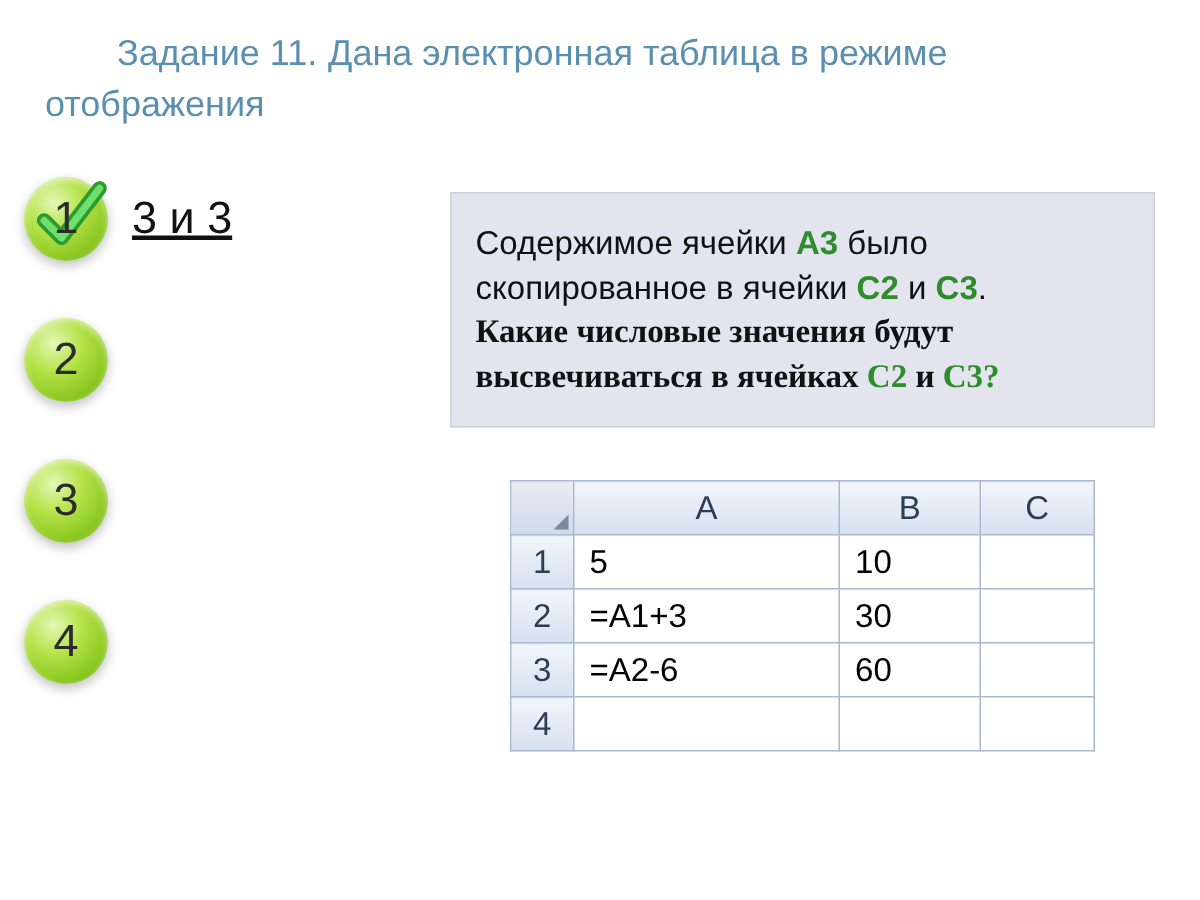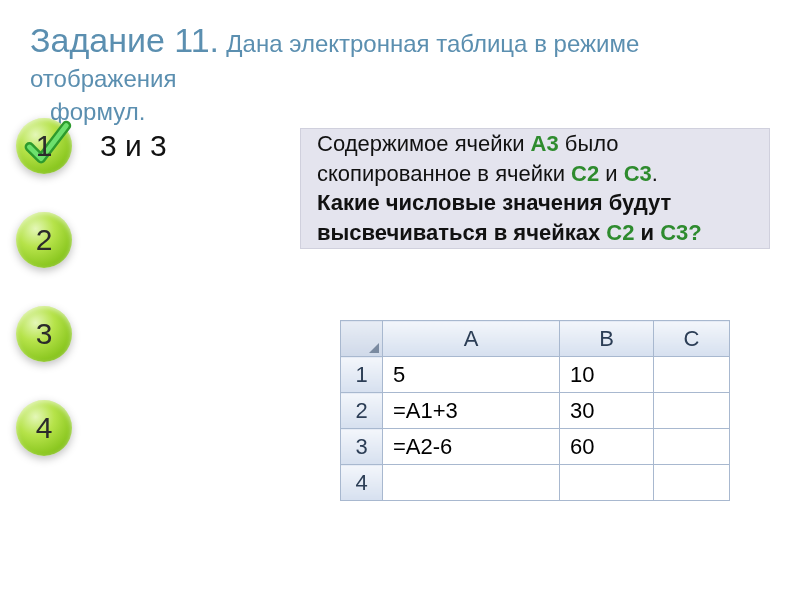--- a/index.html
+++ b/index.html
@@ -10,21 +10,21 @@
     font-family: Arial, sans-serif;
     position: relative;
     overflow: hidden;
   }
   .header {
     padding: 18px 30px 10px 30px;
     color: #5b8fb0;
     font-size: 26px;
     line-height: 1.3;
   }
-  .header-main { font-size: 34px; }
+  .header-main { font-size: 24px; margin-left: 48px; }
   .header-sub { font-size: 24px; }
   .header-indent { margin-left: 20px; }
 
   .options {
     position: absolute;
     left: 16px;
     top: 118px;
     width: 250px;
   }
   .option-row {
@@ -47,40 +47,41 @@
     flex-shrink: 0;
     position: relative;
   }
   .circle-btn span { position: relative; z-index: 2; }
   .check-badge {
     position: absolute;
     top: -6px; left: -6px; right: -6px; bottom: -6px;
     pointer-events: none;
   }
   .option-text {
-    margin-left: 28px;
+    margin-left: 16px;
     font-size: 30px;
     color: #111;
+    text-decoration: underline;
   }
 
   .explain-box {
     position: absolute;
     right: 30px;
     top: 128px;
     width: 470px;
     background: #e4e4ee;
-    padding: 0 16px;
+    padding: 18px 16px;
     border: 1px solid #d0d0dd;
     font-size: 22px;
     line-height: 1.35;
     color: #111;
   }
   .explain-box .hlA { color: #2e8b2e; font-weight: bold; }
   .explain-box .hlC { color: #2e8b2e; font-weight: bold; }
-  .explain-box .bold { font-weight: bold; }
+  .explain-box .bold { font-weight: bold; font-family: Liberation Serif, serif; }
 
   .sheet {
     position: absolute;
     right: 70px;
     top: 320px;
     width: 390px;
   }
   .stable {
     border-collapse: collapse;
     width: 100%;
@@ -118,21 +119,20 @@
     border-left:10px solid transparent;
     border-bottom:10px solid #7a8aa0;
   }
 </style>
 </head>
 <body>
 
 <div class="header">
   <span class="header-main">Задание 11.</span>
   <span class="header-sub">Дана электронная таблица в режиме отображения</span>
-  <div class="header-sub header-indent">формул.</div>
 </div>
 
 <div class="options">
   <div class="option-row">
     <div class="circle-btn">
       <svg class="check-badge" viewBox="0 0 70 70">
         <path d="M20 36 L32 48 L58 14" stroke="#2d9a2d" stroke-width="10" fill="none" stroke-linecap="round" stroke-linejoin="round"></path>
         <path d="M20 36 L32 48 L58 14" stroke="#6de06d" stroke-width="5" fill="none" stroke-linecap="round" stroke-linejoin="round"></path>
       </svg>
       <span>1</span>

